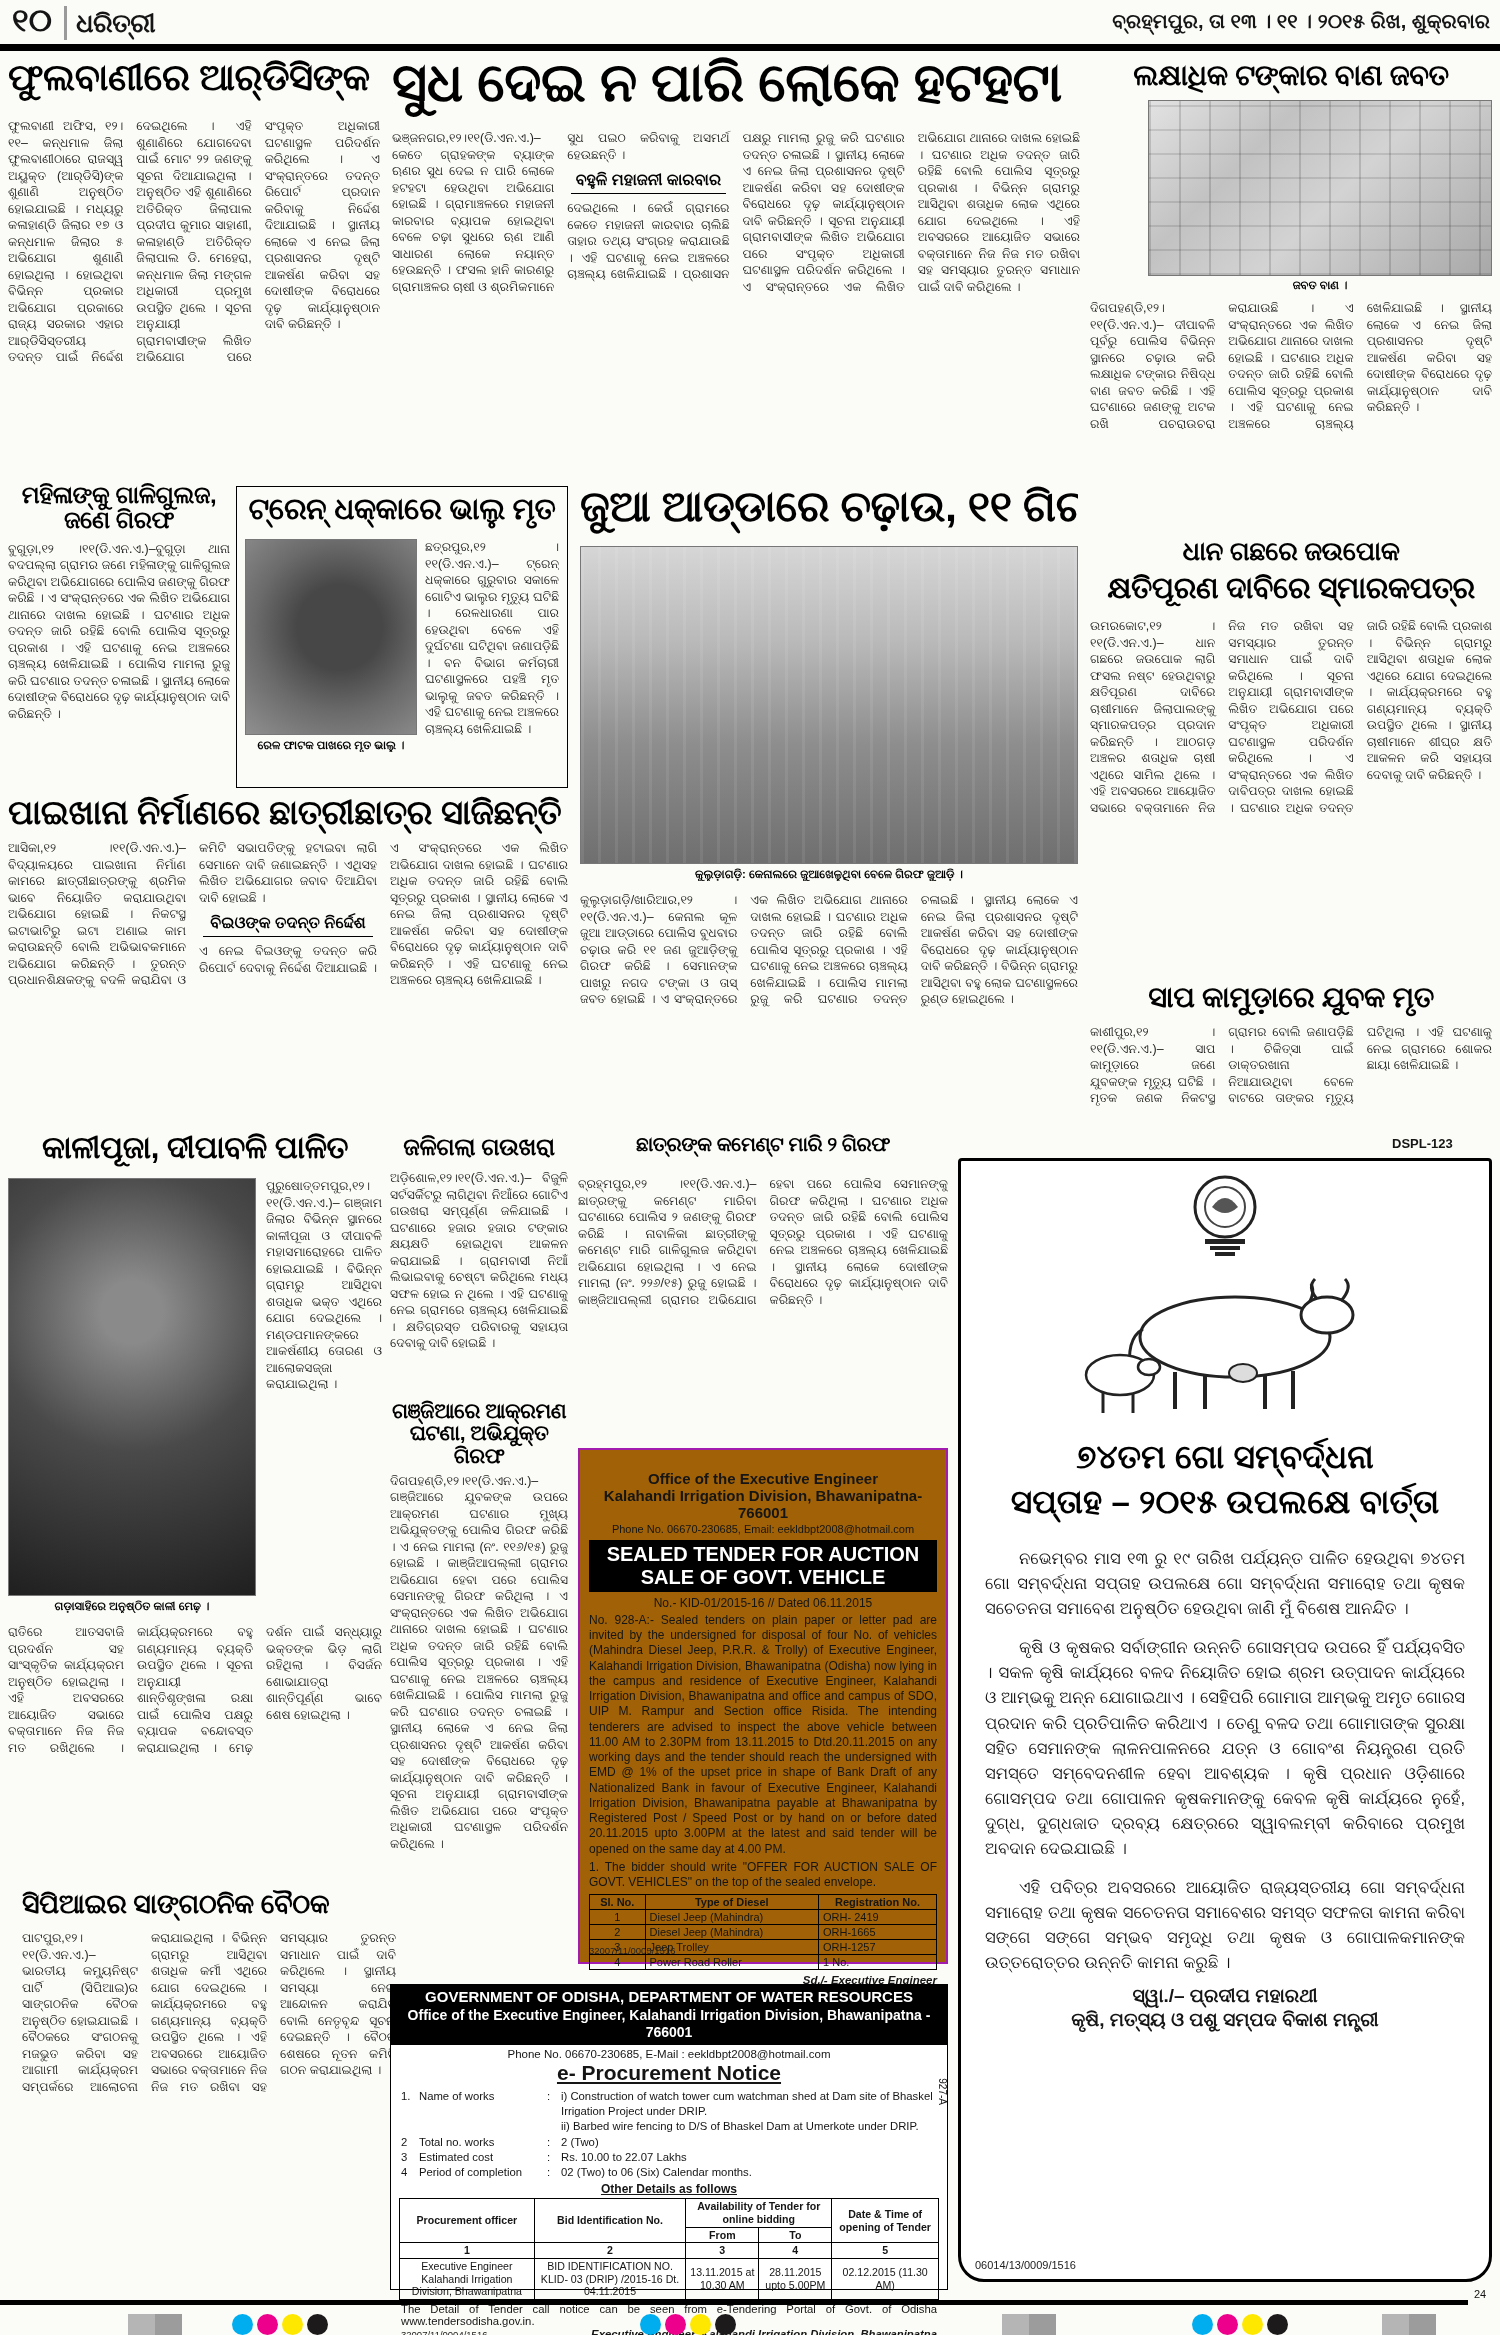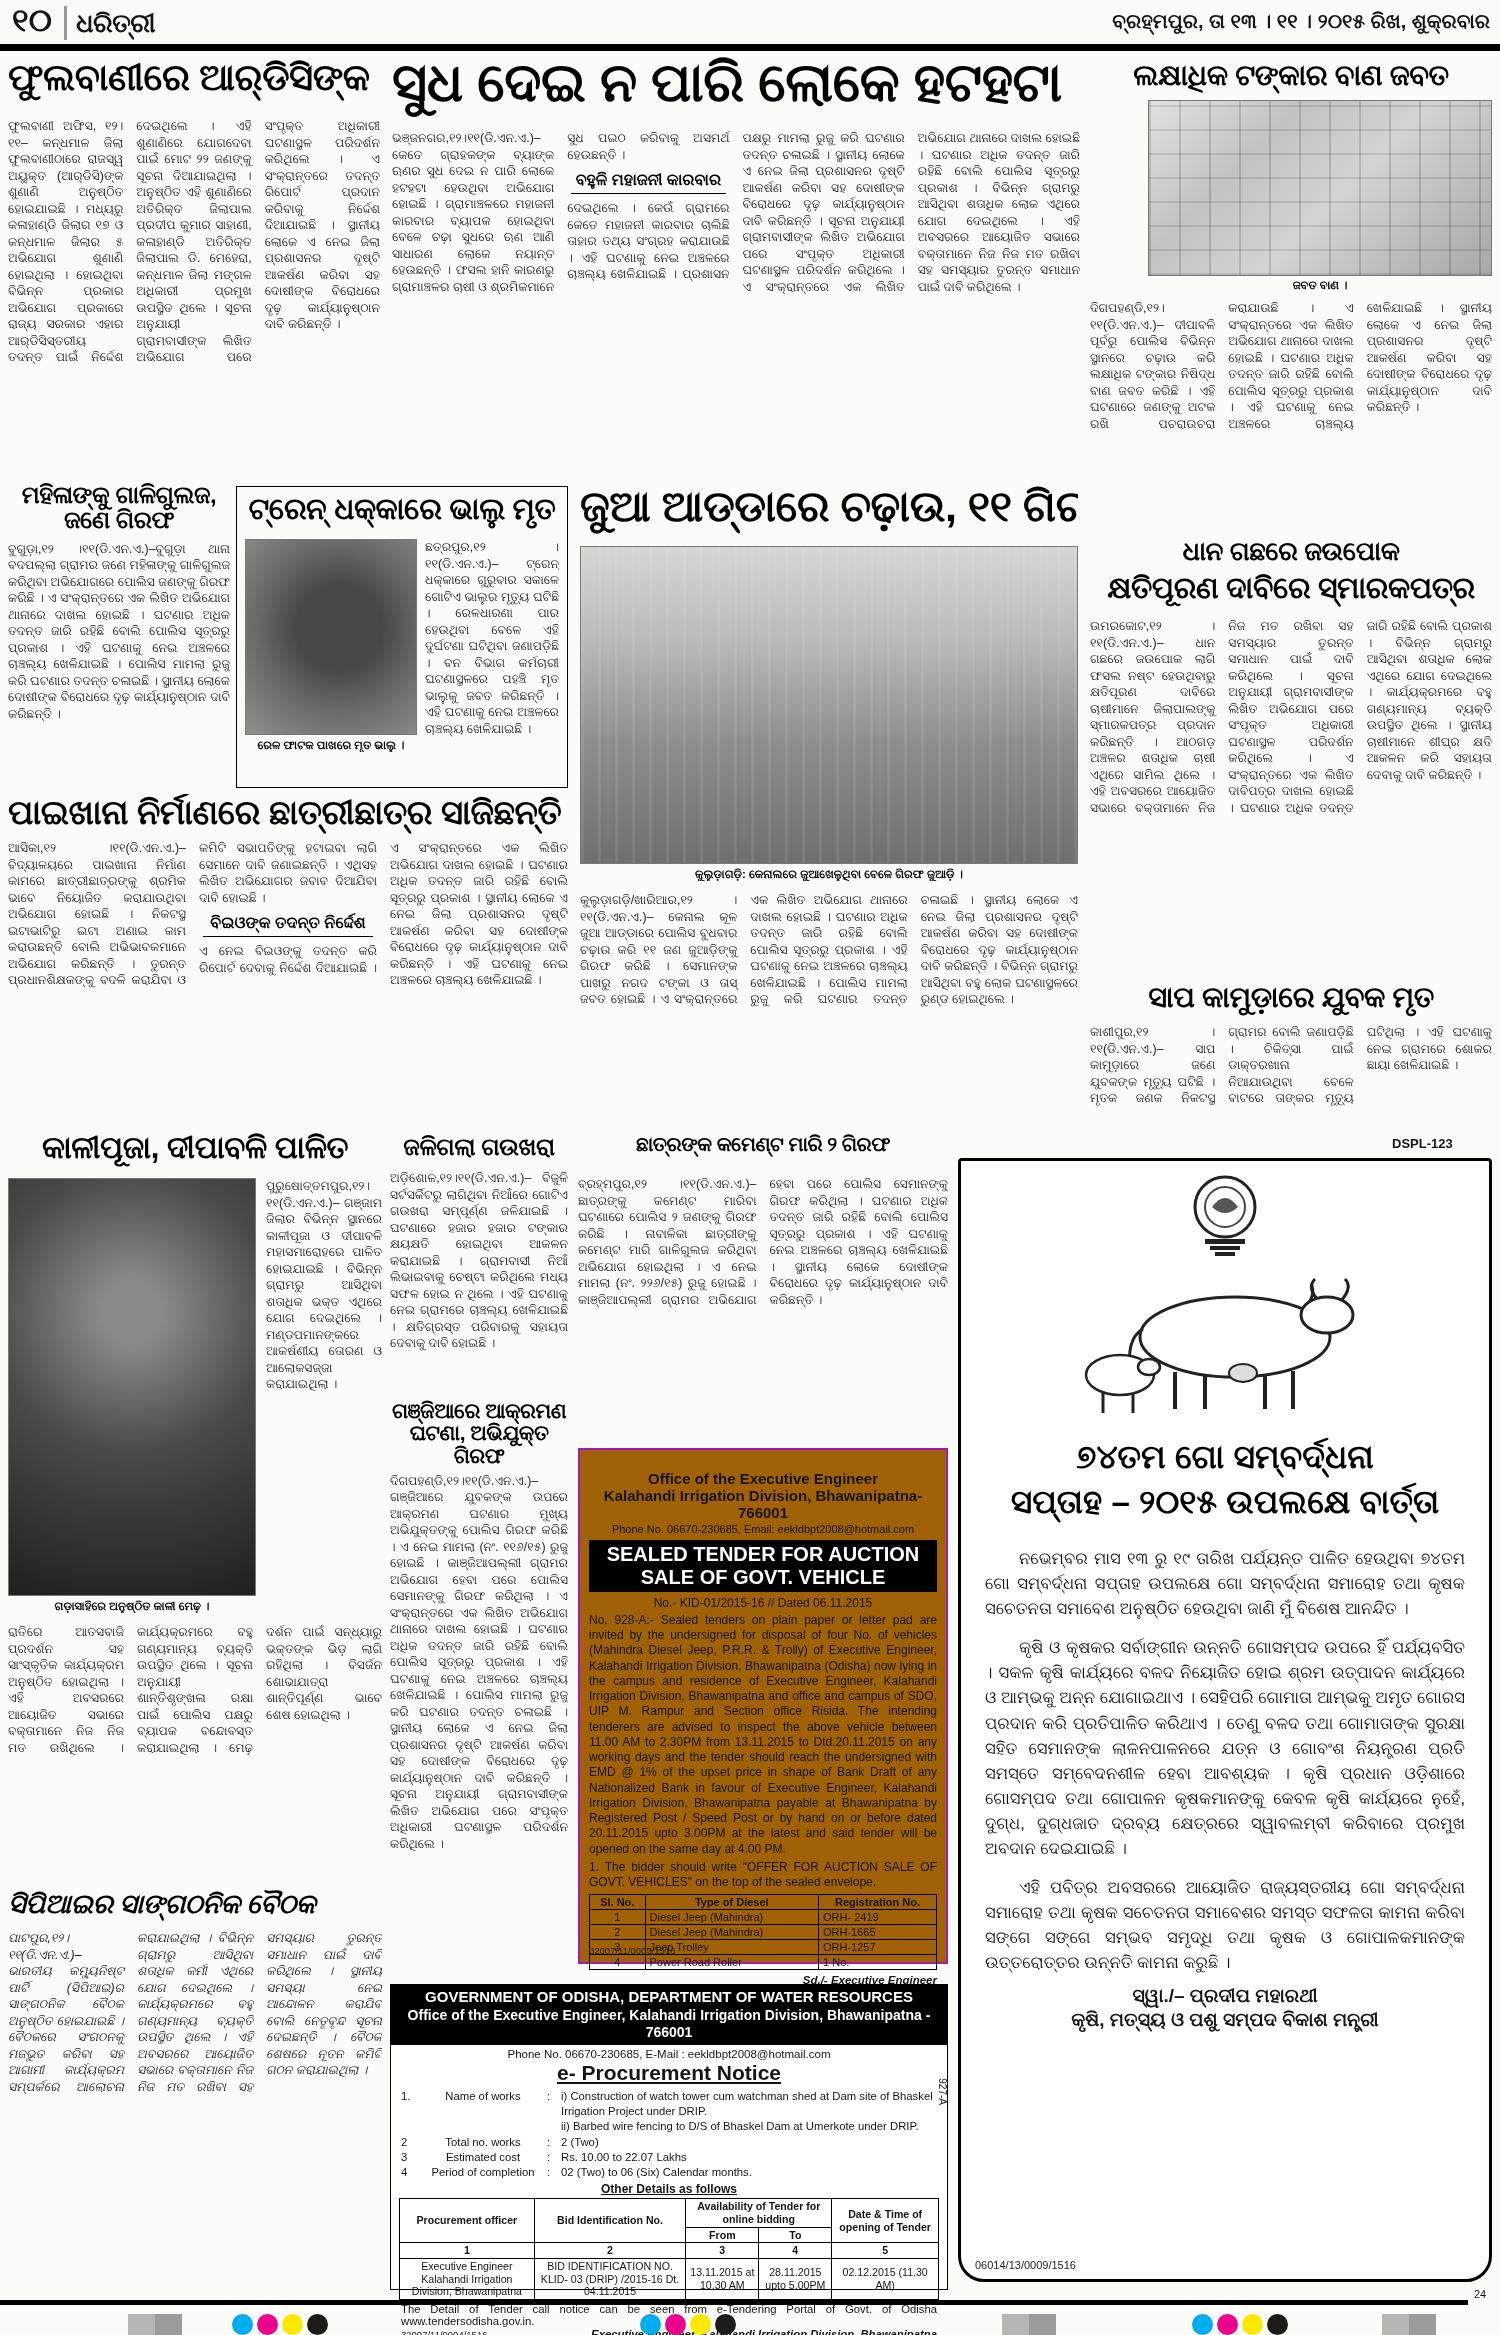--- a/index.html
+++ b/index.html
@@ -43,21 +43,21 @@
   .code{font-size:9.5px;color:#222;}
   
   .ebox{border:1.8px solid #000;background:#fff;box-sizing:border-box;padding:0;}
   .ep-band{background:#000;color:#fff;text-align:center;font-weight:bold;font-size:15px;line-height:1.25;padding:3px 4px;}
   .ep-band .l2{font-size:14px;}
   .ep-phone{font-size:11.5px;text-align:center;margin:3px 0 1px;}
   .ep-title{font-size:21px;font-weight:bold;text-decoration:underline;text-align:center;margin:1px 0 4px;}
   .ep-items{font-size:11.3px;line-height:1.35;padding:0 10px;}
   .ep-row{display:flex;}
   .ep-no{width:18px;flex:none;}
-  .ep-label{width:128px;flex:none;text-align:center;}
+  .ep-label{width:128px;flex:none;}
   .ep-colon{width:14px;flex:none;}
   .ep-other{font-size:12px;font-weight:bold;text-decoration:underline;text-align:center;margin:2px 0;}
   table.et{border-collapse:collapse;width:calc(100% - 16px);margin:0 8px;font-size:10.6px;}
   table.et th,table.et td{border:1.2px solid #000;padding:1px 3px;text-align:center;line-height:1.2;}
   .ep-foot{font-size:11.3px;text-align:justify;padding:3px 10px 0;}
   .ep-bottom{display:flex;justify-content:space-between;padding:1px 10px 4px;align-items:flex-end;}
   .ep-sig{font-size:11.3px;font-weight:bold;font-style:italic;}
   .ep-side{position:absolute;right:-1px;top:120px;transform:rotate(90deg);transform-origin:right top;font-size:10px;}
   
   .adbox{border:3px solid #000;border-radius:4px 4px 26px 26px;background:#fff;box-sizing:border-box;}
@@ -140,21 +140,21 @@
 </div>
 
 <div class="a" style="left:8px;top:1132px;width:374px;height:754px;">
   <div class="hl ctr" style="font-size:31px;height:42px;">କାଳୀପୂଜା, ଦୀପାବଳି ପାଳିତ</div>
   <div class="photo ph-kali" style="position:absolute;left:0;top:46px;width:248px;height:418px;"></div>
   <div class="bt" style="position:absolute;left:258px;top:46px;width:116px;height:418px;">ପୁରୁଷୋତ୍ତମପୁର,୧୨।୧୧(ଡି.ଏନ.ଏ.)– ଗଞ୍ଜାମ ଜିଲାର ବିଭିନ୍ନ ସ୍ଥାନରେ କାଳୀପୂଜା ଓ ଦୀପାବଳି ମହାସମାରୋହରେ ପାଳିତ ହୋଇଯାଇଛି । ବିଭିନ୍ନ ଗ୍ରାମରୁ ଆସିଥିବା ଶତାଧିକ ଭକ୍ତ ଏଥିରେ ଯୋଗ ଦେଇଥିଲେ । ମଣ୍ଡପମାନଙ୍କରେ ଆକର୍ଷଣୀୟ ତୋରଣ ଓ ଆଲୋକସଜ୍ଜା କରାଯାଇଥିଲା ।</div>
   <div class="cap" style="position:absolute;left:0;top:468px;width:248px;">ଗଡ଼ାସାହିରେ ଅନୁଷ୍ଠିତ କାଳୀ ମେଢ଼ ।</div>
   <div class="bt c3" style="position:absolute;left:0;top:492px;width:374px;height:258px;">ରାତିରେ ଆତସବାଜି ପ୍ରଦର୍ଶନ ସହ ସାଂସ୍କୃତିକ କାର୍ଯ୍ୟକ୍ରମ ଅନୁଷ୍ଠିତ ହୋଇଥିଲା । ଏହି ଅବସରରେ ଆୟୋଜିତ ସଭାରେ ବକ୍ତାମାନେ ନିଜ ନିଜ ମତ ରଖିଥିଲେ । କାର୍ଯ୍ୟକ୍ରମରେ ବହୁ ଗଣ୍ୟମାନ୍ୟ ବ୍ୟକ୍ତି ଉପସ୍ଥିତ ଥିଲେ । ସୂଚନା ଅନୁଯାୟୀ ଶାନ୍ତିଶୃଙ୍ଖଳା ରକ୍ଷା ପାଇଁ ପୋଲିସ ପକ୍ଷରୁ ବ୍ୟାପକ ବନ୍ଦୋବସ୍ତ କରାଯାଇଥିଲା । ମେଢ଼ ଦର୍ଶନ ପାଇଁ ସନ୍ଧ୍ୟାରୁ ଭକ୍ତଙ୍କ ଭିଡ଼ ଲାଗି ରହିଥିଲା । ବିସର୍ଜନ ଶୋଭାଯାତ୍ରା ଶାନ୍ତିପୂର୍ଣ୍ଣ ଭାବେ ଶେଷ ହୋଇଥିଲା ।</div>
 </div>
 
-<div class="a" style="left:8px;top:1890px;width:374px;height:398px;font-style:italic;">
+<div class="a" style="left:22px;top:1890px;width:374px;height:398px;">
   <div class="hl" style="font-size:27px;height:36px;">ସିପିଆଇର ସାଙ୍ଗଠନିକ ବୈଠକ</div>
   <div class="bt c3" style="height:354px;margin-top:4px;">ପାଟପୁର,୧୨।୧୧(ଡି.ଏନ.ଏ.)– ଭାରତୀୟ କମ୍ୟୁନିଷ୍ଟ ପାର୍ଟି (ସିପିଆଇ)ର ସାଙ୍ଗଠନିକ ବୈଠକ ଅନୁଷ୍ଠିତ ହୋଇଯାଇଛି । ବୈଠକରେ ସଂଗଠନକୁ ମଜଭୁତ କରିବା ସହ ଆଗାମୀ କାର୍ଯ୍ୟକ୍ରମ ସମ୍ପର୍କରେ ଆଲୋଚନା କରାଯାଇଥିଲା । ବିଭିନ୍ନ ଗ୍ରାମରୁ ଆସିଥିବା ଶତାଧିକ କର୍ମୀ ଏଥିରେ ଯୋଗ ଦେଇଥିଲେ । କାର୍ଯ୍ୟକ୍ରମରେ ବହୁ ଗଣ୍ୟମାନ୍ୟ ବ୍ୟକ୍ତି ଉପସ୍ଥିତ ଥିଲେ । ଏହି ଅବସରରେ ଆୟୋଜିତ ସଭାରେ ବକ୍ତାମାନେ ନିଜ ନିଜ ମତ ରଖିବା ସହ ସମସ୍ୟାର ତୁରନ୍ତ ସମାଧାନ ପାଇଁ ଦାବି କରିଥିଲେ । ସ୍ଥାନୀୟ ସମସ୍ୟା ନେଇ ଆନ୍ଦୋଳନ କରାଯିବ ବୋଲି ନେତୃବୃନ୍ଦ ସୂଚନା ଦେଇଛନ୍ତି । ବୈଠକ ଶେଷରେ ନୂତନ କମିଟି ଗଠନ କରାଯାଇଥିଲା ।</div>
 </div>
 
 <div class="a" style="left:390px;top:1134px;width:178px;height:260px;">
   <div class="hl ctr" style="font-size:24px;height:32px;">ଜଳିଗଲା ଗଉଖରା</div>
   <div class="bt" style="height:220px;margin-top:4px;">ଅଡ଼ିଶୋଳ,୧୨।୧୧(ଡି.ଏନ.ଏ.)– ବିଜୁଳି ସର୍ଟସର୍କିଟରୁ ଲାଗିଥିବା ନିଆଁରେ ଗୋଟିଏ ଗଉଖରା ସମ୍ପୂର୍ଣ୍ଣ ଜଳିଯାଇଛି । ଘଟଣାରେ ହଜାର ହଜାର ଟଙ୍କାର କ୍ଷୟକ୍ଷତି ହୋଇଥିବା ଆକଳନ କରାଯାଇଛି । ଗ୍ରାମବାସୀ ନିଆଁ ଲିଭାଇବାକୁ ଚେଷ୍ଟା କରିଥିଲେ ମଧ୍ୟ ସଫଳ ହୋଇ ନ ଥିଲେ । ଏହି ଘଟଣାକୁ ନେଇ ଗ୍ରାମରେ ଚାଞ୍ଚଲ୍ୟ ଖେଳିଯାଇଛି । କ୍ଷତିଗ୍ରସ୍ତ ପରିବାରକୁ ସହାୟତା ଦେବାକୁ ଦାବି ହୋଇଛି ।</div>
 </div>
 
 <div class="a" style="left:390px;top:1400px;width:178px;height:580px;">

